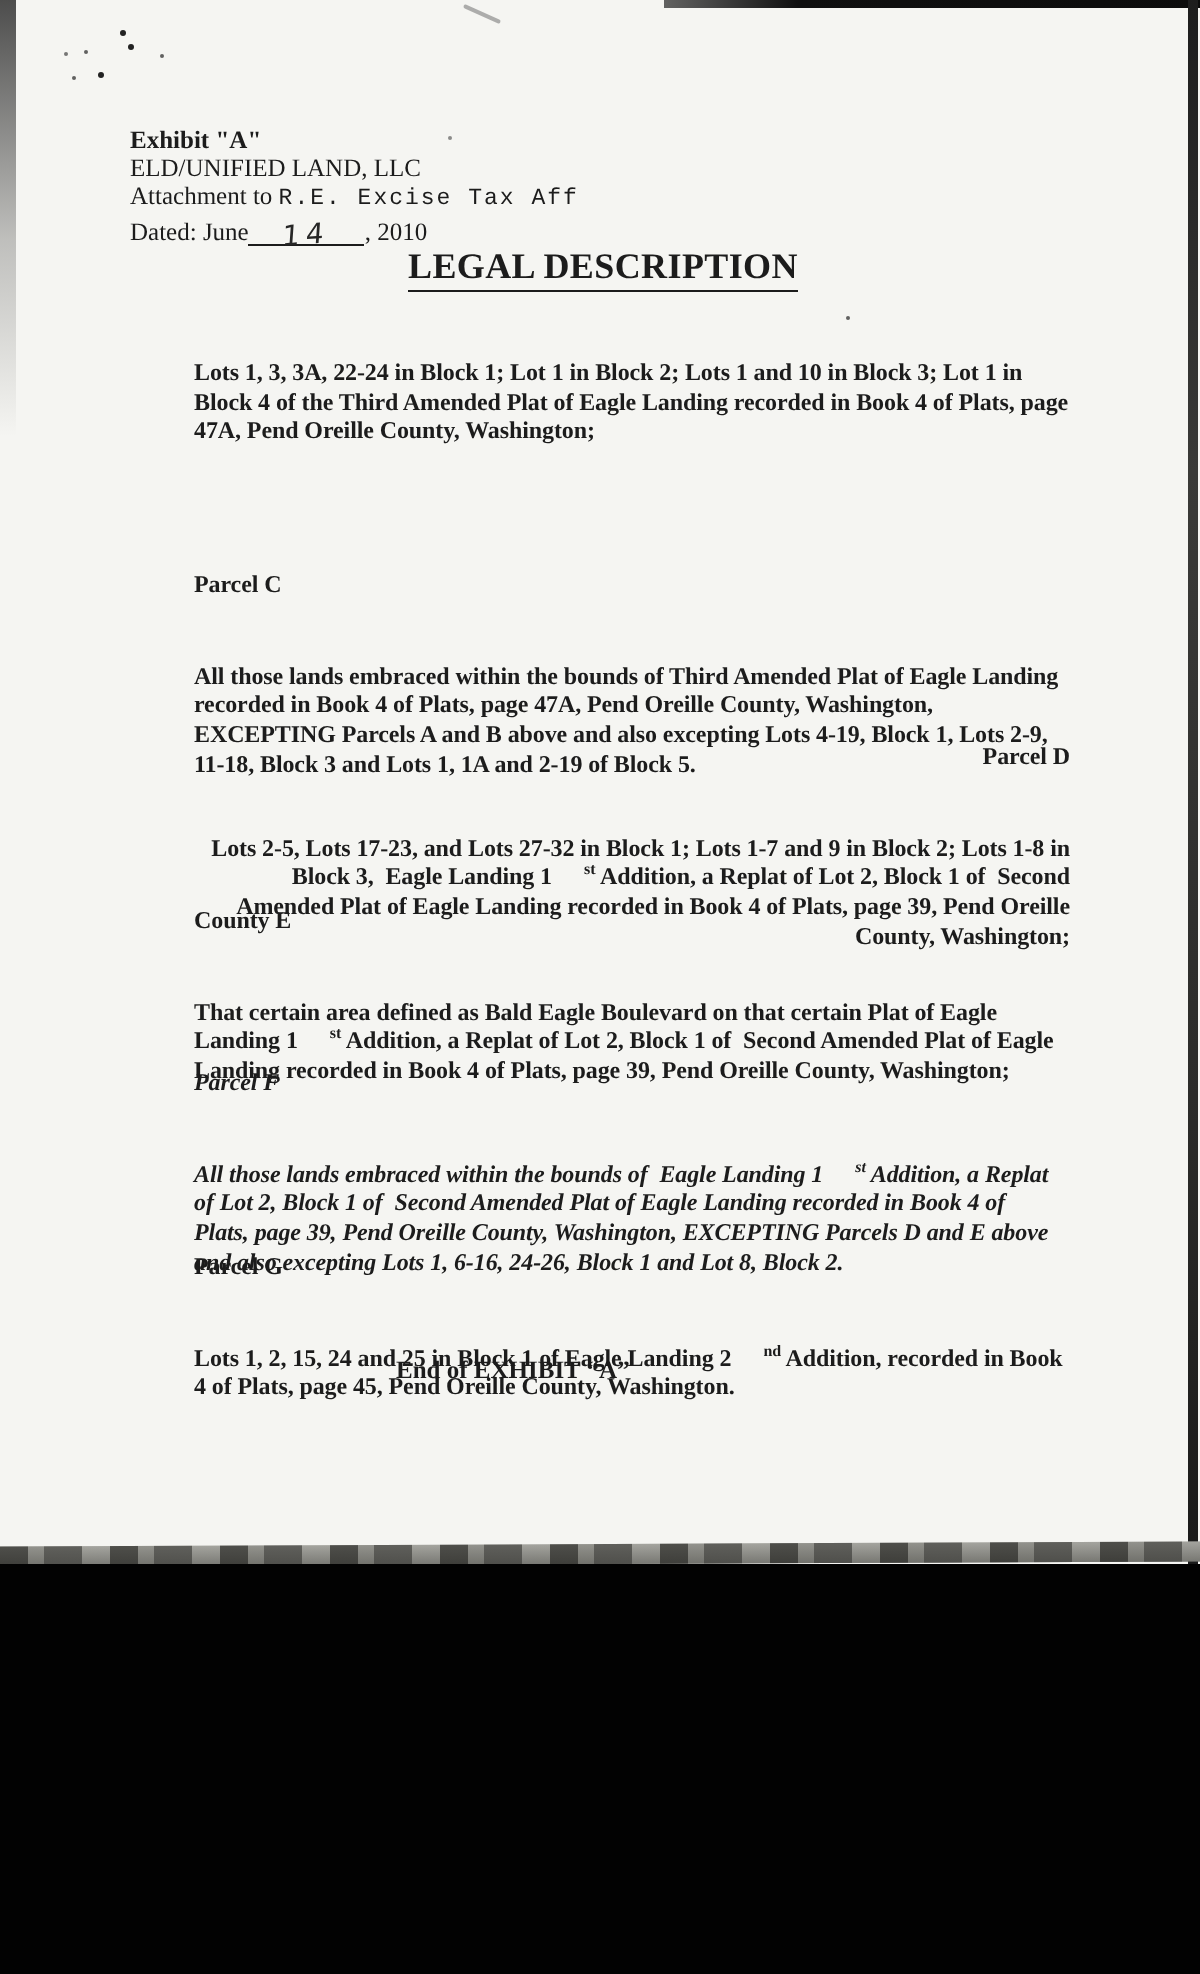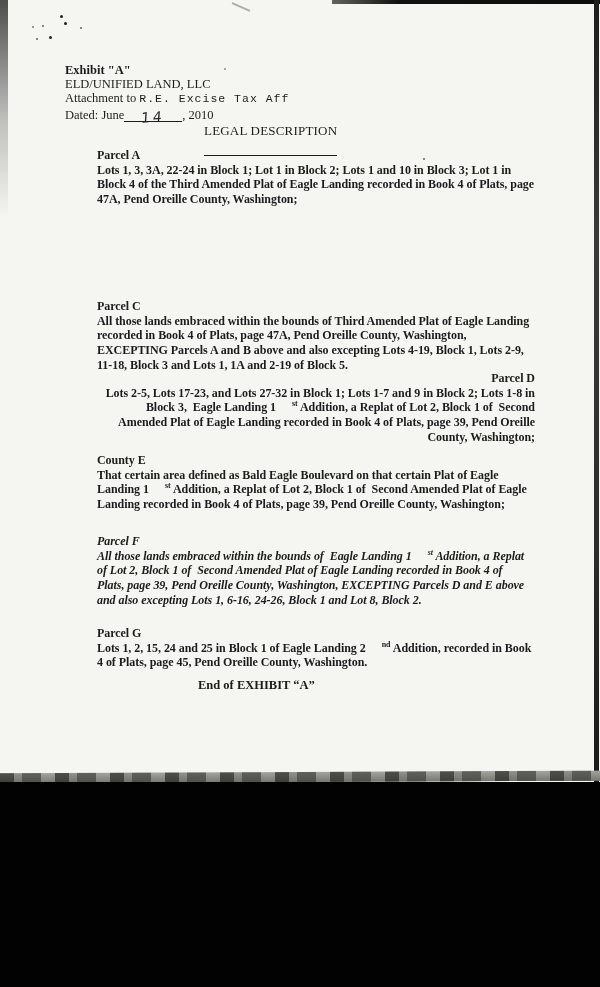--- a/index.html
+++ b/index.html
@@ -51,26 +51,26 @@
     display: inline-block; width: 58px; text-align: center;
     border-bottom: 1.2px solid #1c1c1c; height: 14px; vertical-align: bottom;
   }
   .handwritten {
     font-family: "DejaVu Sans", sans-serif; font-size: 14px; color: #262626;
     display: inline-block; transform: rotate(-4deg) skewX(-8deg);
     position: relative; top: 3px; letter-spacing: 3px;
   }
   .doc-title {
     position: absolute; left: 204px; top: 123px;
-    font-size: 13px; font-weight: normal; letter-spacing: .2px;
-    border-bottom: 1.6px solid #1c1c1c; padding-bottom: 16px;
+    font-size: 18px; font-weight: bold; letter-spacing: .2px;
+    border-bottom: 1.6px solid #1c1c1c; padding-bottom: 1px;
   }
   .parcel { position: absolute; left: 97px; width: 438px; font-size: 12px; line-height: 14.7px; font-weight: bold; letter-spacing: -.05px; }
   .parcel-heading { font-weight: bold; }
-  .parcel-body { white-space: pre-wrap; }
+  .parcel-body { white-space: pre-wrap; margin-top: 31px; }
   .parcel-body sup { font-size: 8px; line-height: 0; vertical-align: super; padding-left: 16px; }
   .end-note { position: absolute; left: 198px; top: 678px; font-size: 12.5px; font-weight: bold; }
 </style>
 </head>
 <body>
 
 <div class="screen">
 
   <div class="scan-left-smudge"></div>
   <div class="scan-top-edge"></div>
@@ -89,24 +89,23 @@
   <div class="doc-header">
     <div class="exhibit-title">Exhibit "A"</div>
     <div>ELD/UNIFIED LAND, LLC</div>
     <div><span>Attachment to </span><span class="typed">R.E. Excise Tax Aff</span></div>
     <div><span>Dated:  June</span><span class="date-blank"><span class="handwritten">14</span></span><span>, 2010</span></div>
   </div>
 
   <div class="doc-title">LEGAL DESCRIPTION</div>
 
   <div class="parcel" style="top:148px;">
-    <div class="parcel-heading">Parcel A</div>
     <div class="parcel-body">Lots 1, 3, 3A, 22-24 in Block 1; Lot 1 in Block 2; Lots 1 and 10 in Block 3; Lot 1 in Block 4 of the Third Amended Plat of Eagle Landing recorded in Book 4 of Plats, page 47A, Pend Oreille County, Washington;</div>
   </div>
-  <div class="parcel" style="top:299px;">
+  <div class="parcel" style="top:285px;">
     <div class="parcel-heading">Parcel C</div>
     <div class="parcel-body">All those lands embraced within the bounds of Third Amended Plat of Eagle Landing recorded in Book 4 of Plats, page 47A, Pend Oreille County, Washington, EXCEPTING Parcels A and B above and also excepting Lots 4-19, Block 1, Lots 2-9, 11-18, Block 3 and Lots 1, 1A and 2-19 of Block 5.</div>
   </div>
   <div class="parcel" style="top:371px;text-align:right;">
     <div class="parcel-heading">Parcel D</div>
     <div class="parcel-body">Lots 2-5, Lots 17-23, and Lots 27-32 in Block 1; Lots 1-7 and 9 in Block 2; Lots 1-8 in Block 3,  Eagle Landing 1<sup>st</sup> Addition, a Replat of Lot 2, Block 1 of  Second Amended Plat of Eagle Landing recorded in Book 4 of Plats, page 39, Pend Oreille County, Washington;</div>
   </div>
   <div class="parcel" style="top:453px;">
     <div class="parcel-heading">County E</div>
     <div class="parcel-body">That certain area defined as Bald Eagle Boulevard on that certain Plat of Eagle Landing 1<sup>st</sup> Addition, a Replat of Lot 2, Block 1 of  Second Amended Plat of Eagle Landing recorded in Book 4 of Plats, page 39, Pend Oreille County, Washington;</div>

